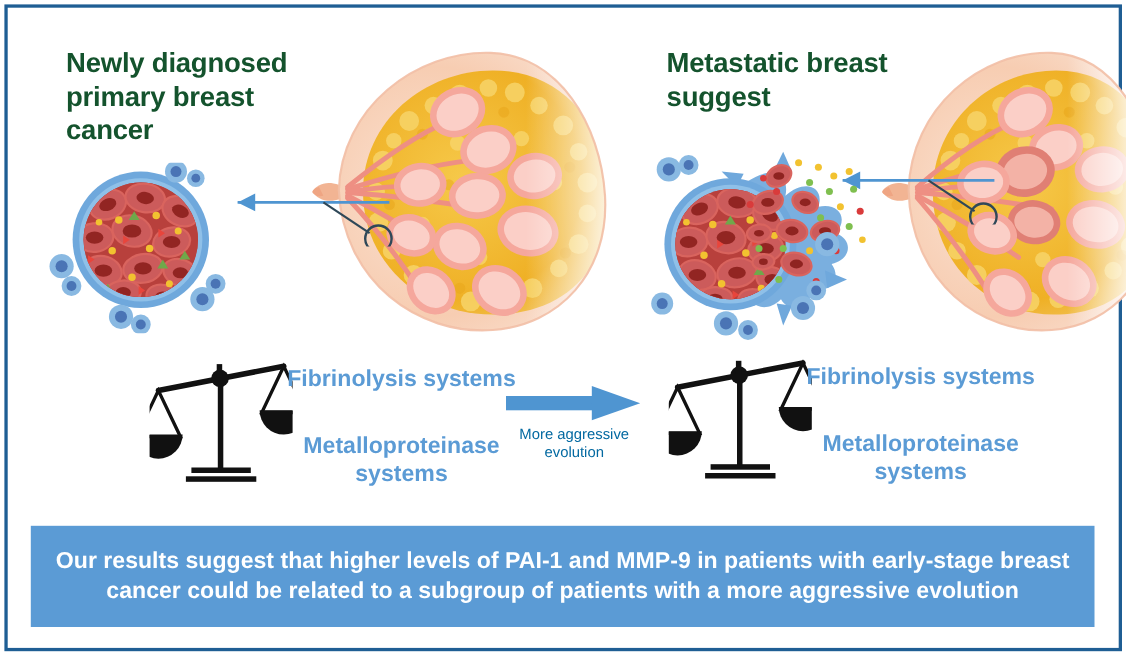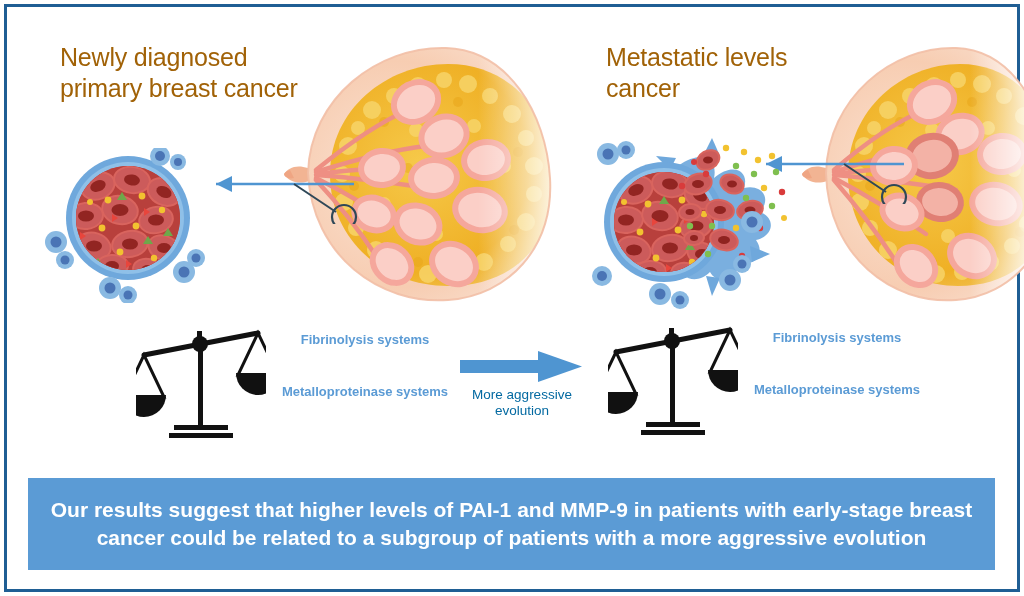--- a/index.html
+++ b/index.html
@@ -25,22 +25,22 @@
     width: 1016px;
     height: 588px;
     box-sizing: border-box;
     border: 3px solid #1F5E94;
     pointer-events: none;
   }
 
   
   .panel-title {
     position: absolute;
-    font-weight: normal;
-    color: #a16207;
+    font-weight: bold;
+    color: #14532d;
     line-height: 1.22;
     letter-spacing: -0.2px;
   }
   #title-left {
     left: 60px;
     top: 42px;
     width: 250px;
     font-size: 25px;
   }
   #title-right {
@@ -69,21 +69,21 @@
   #scale-left  { left: 136px; top: 325px; }
   #scale-right { left: 608px; top: 322px; }
 
   
   .sys-labels {
     position: absolute;
     font-weight: bold;
     color: #5B9BD5;
     text-align: center;
     line-height: 1.2;
-    font-size: 13px;
+    font-size: 21px;
   }
   #labels-left  { left: 240px; top: 332px; width: 250px; }
   #labels-right { left: 712px; top: 330px; width: 250px; }
   .sys-group { margin-bottom: 12px; }
   .sys-group:last-child { margin-bottom: 0; margin-top: 36px; }
 
   
   #evolution {
     position: absolute;
     left: 458px;
@@ -123,21 +123,21 @@
 </style>
 </head>
 <body>
 
 <div id="canvas">
 
   <div class="frame"></div>
 
   <div class="panel-title" id="title-left">Newly diagnosed primary breast cancer</div>
 
-  <div class="panel-title" id="title-right">Metastatic levels cancer</div>
+  <div class="panel-title" id="title-right">Metastatic breast suggest</div>
 
   <div class="breast-wrap" id="breast-left">
     <svg width="300" height="300" viewBox="0 0 300 300">
       <defs>
         <radialGradient id="skinGradL" cx="35%" cy="50%" r="75%">
           <stop offset="0%" stop-color="#FBE3D3"></stop>
           <stop offset="60%" stop-color="#F7CDB2"></stop>
           <stop offset="100%" stop-color="#FAE4D6"></stop>
         </radialGradient>
         <radialGradient id="fatGradL" cx="40%" cy="45%" r="70%">

